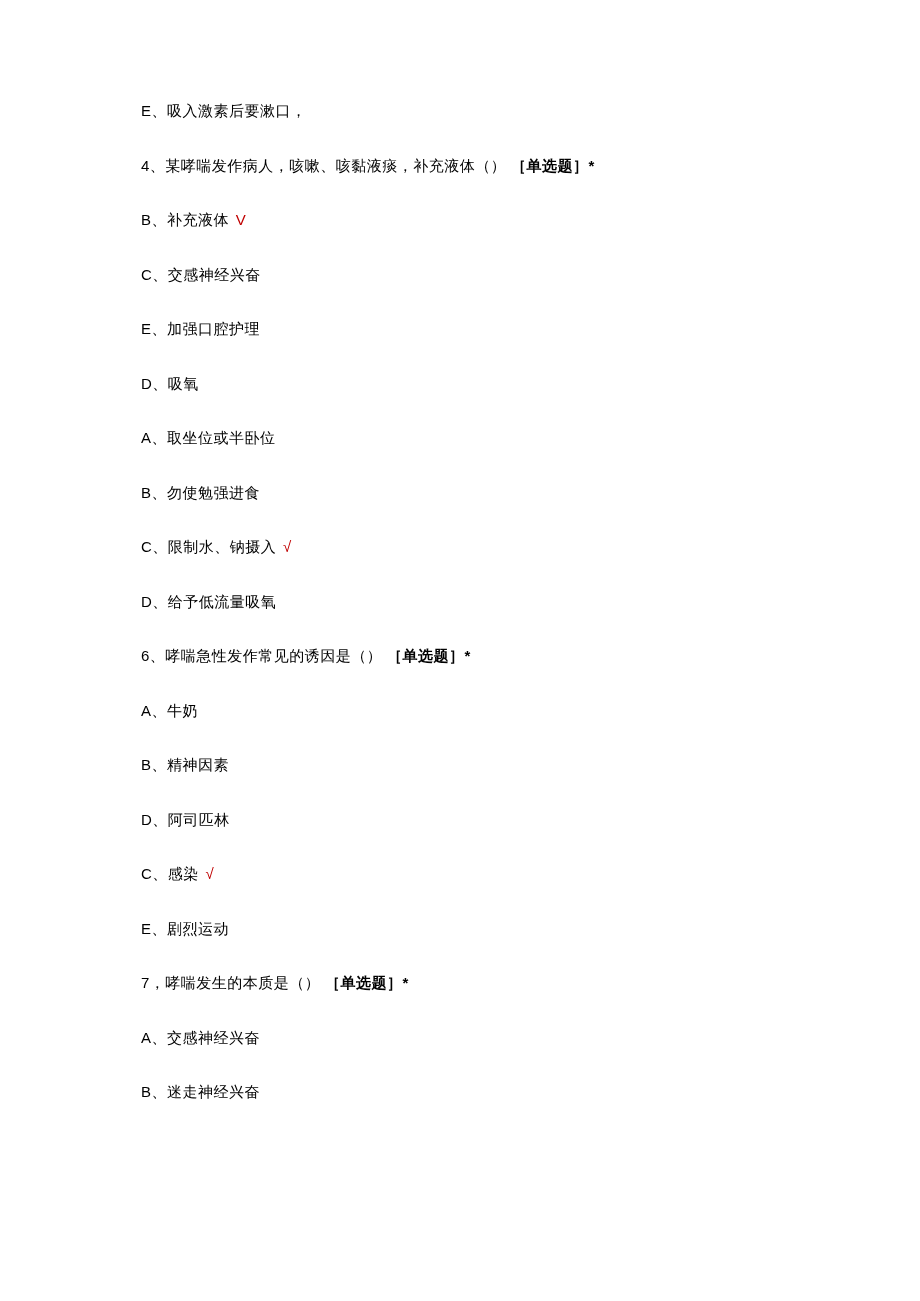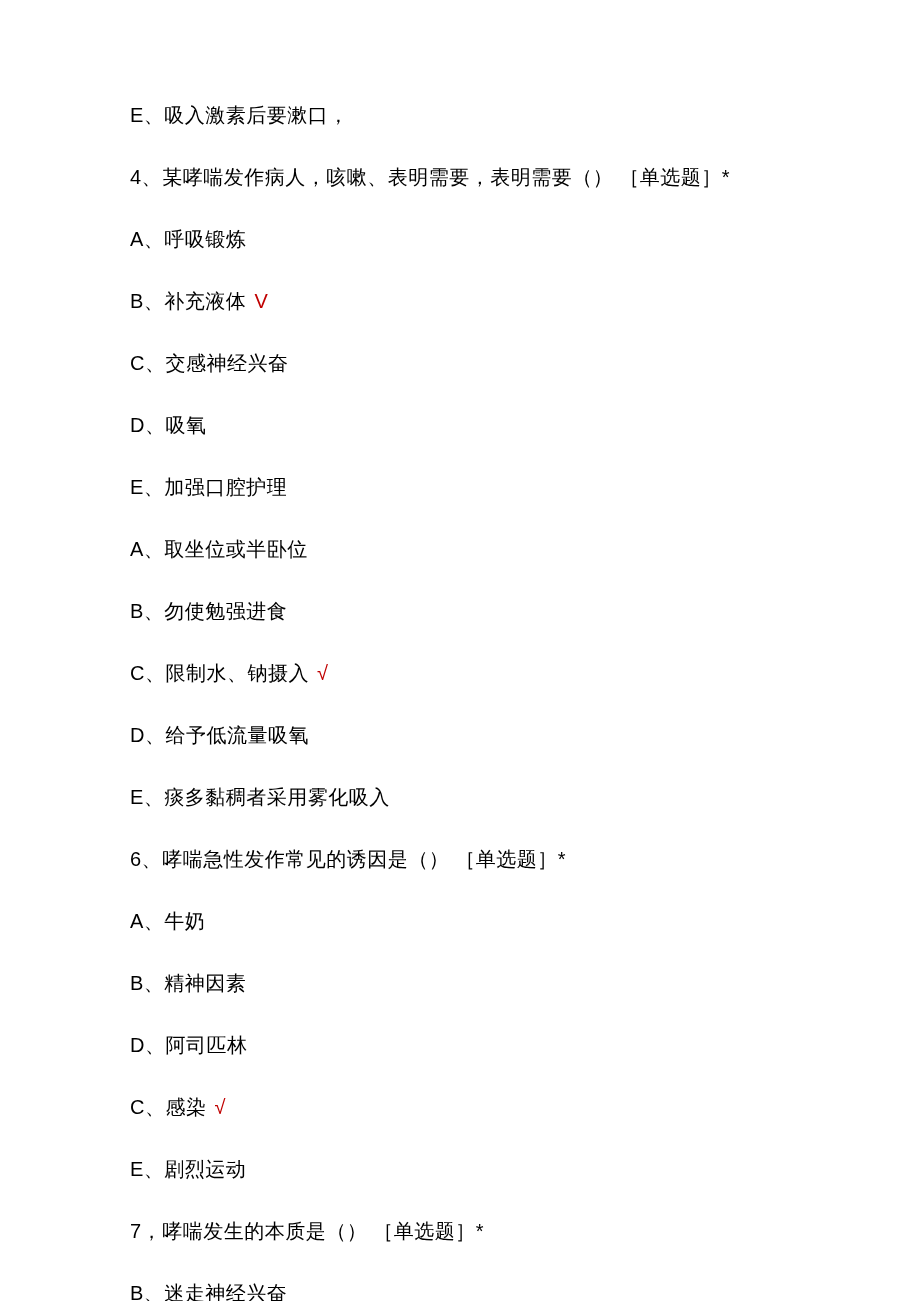--- a/index.html
+++ b/index.html
@@ -7,86 +7,82 @@
     padding: 0;
     width: 920px;
     background: #ffffff;
     font-family: "Microsoft YaHei", "SimSun", Arial, sans-serif;
   }
   .page {
     padding: 100px 130px 60px 130px;
     box-sizing: border-box;
   }
   .line {
-    font-size: 20px;
+    font-size: 15px;
     color: #000000;
     line-height: 1.5;
     margin-bottom: 32px;
     letter-spacing: 0.5px;
+    margin-left: 11px;
   }
   .q-text {
     display: inline;
   }
   .q-tag {
     display: inline;
+    font-weight: bold;
   }
   .opt-label {
     display: inline;
   }
   .correct {
     color: #c00000;
     display: inline;
     margin-left: 2px;
   }
 </style>
 </head>
 <body>
 
 <div class="page">
 
   <div class="line">
     <span class="opt-label">E、吸入激素后要漱口，</span>
   </div>
 
   <div class="line">
-    <span class="q-text">4、</span><span class="q-text">某哮喘发作病人，咳嗽、表明需要，表明需要（）</span>
+    <span class="q-text">4、</span><span class="q-text">某哮喘发作病人，咳嗽、咳黏液痰，补充液体（）</span>
     <span class="q-tag">［单选题］*</span>
-  </div>
-  <div class="line">
-    <span class="opt-label">A、呼吸锻炼</span>
   </div>
   <div class="line">
     <span class="opt-label">B、补充液体</span>
     <span class="correct">V</span>
   </div>
   <div class="line">
     <span class="opt-label">C、交感神经兴奋</span>
   </div>
   <div class="line">
-    <span class="opt-label">D、吸氧</span>
+    <span class="opt-label">E、加强口腔护理</span>
   </div>
   <div class="line">
-    <span class="opt-label">E、加强口腔护理</span>
+    <span class="opt-label">D、吸氧</span>
   </div>
 
   <div class="line">
     <span class="opt-label">A、取坐位或半卧位</span>
   </div>
   <div class="line">
     <span class="opt-label">B、勿使勉强进食</span>
   </div>
   <div class="line">
     <span class="opt-label">C、限制水、钠摄入</span>
     <span class="correct">√</span>
   </div>
   <div class="line">
     <span class="opt-label">D、给予低流量吸氧</span>
-  </div>
-  <div class="line">
-    <span class="opt-label">E、痰多黏稠者采用雾化吸入</span>
   </div>
 
   <div class="line">
     <span class="q-text">6、</span><span class="q-text">哮喘急性发作常见的诱因是（）</span>
     <span class="q-tag">［单选题］*</span>
   </div>
   <div class="line">
     <span class="opt-label">A、牛奶</span>
   </div>
   <div class="line">
@@ -101,19 +97,22 @@
   </div>
   <div class="line">
     <span class="opt-label">E、剧烈运动</span>
   </div>
 
   <div class="line">
     <span class="q-text">7，</span><span class="q-text">哮喘发生的本质是（）</span>
     <span class="q-tag">［单选题］*</span>
   </div>
   <div class="line">
+    <span class="opt-label">A、交感神经兴奋</span>
+  </div>
+  <div class="line">
     <span class="opt-label">B、迷走神经兴奋</span>
   </div>
   <div class="line">
     
   </div>
 
 </div>
 
 </body></html>

